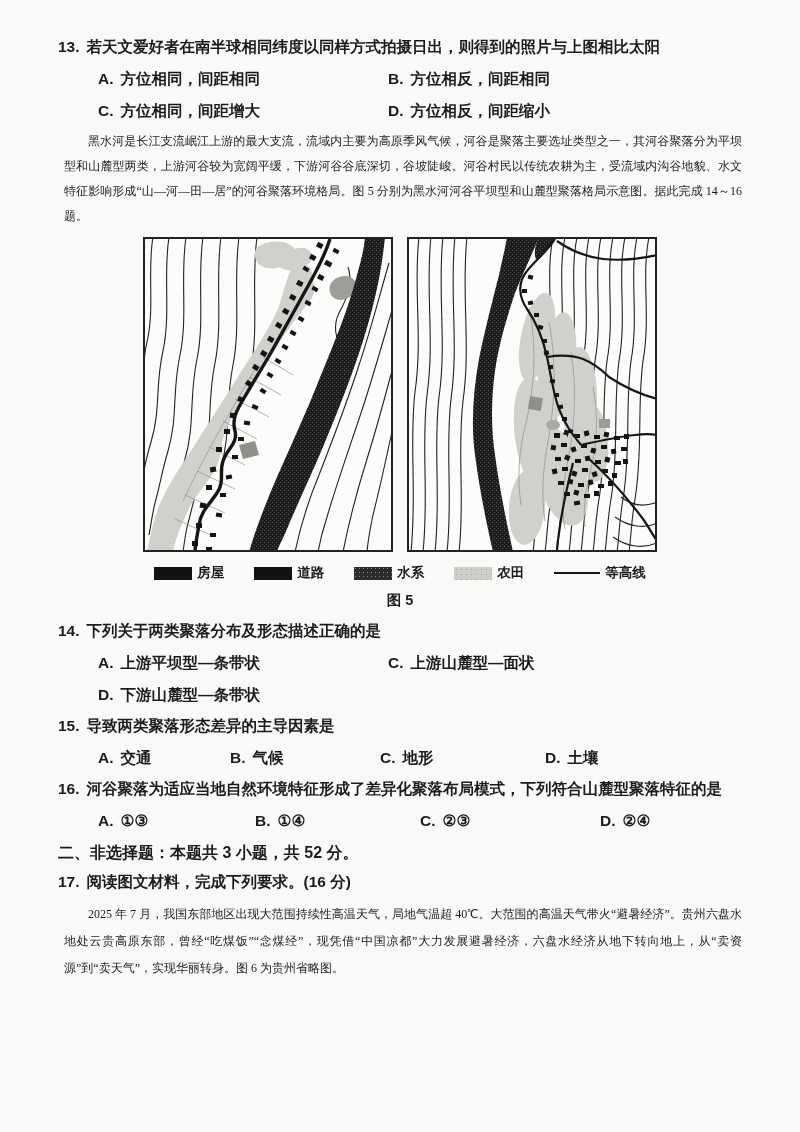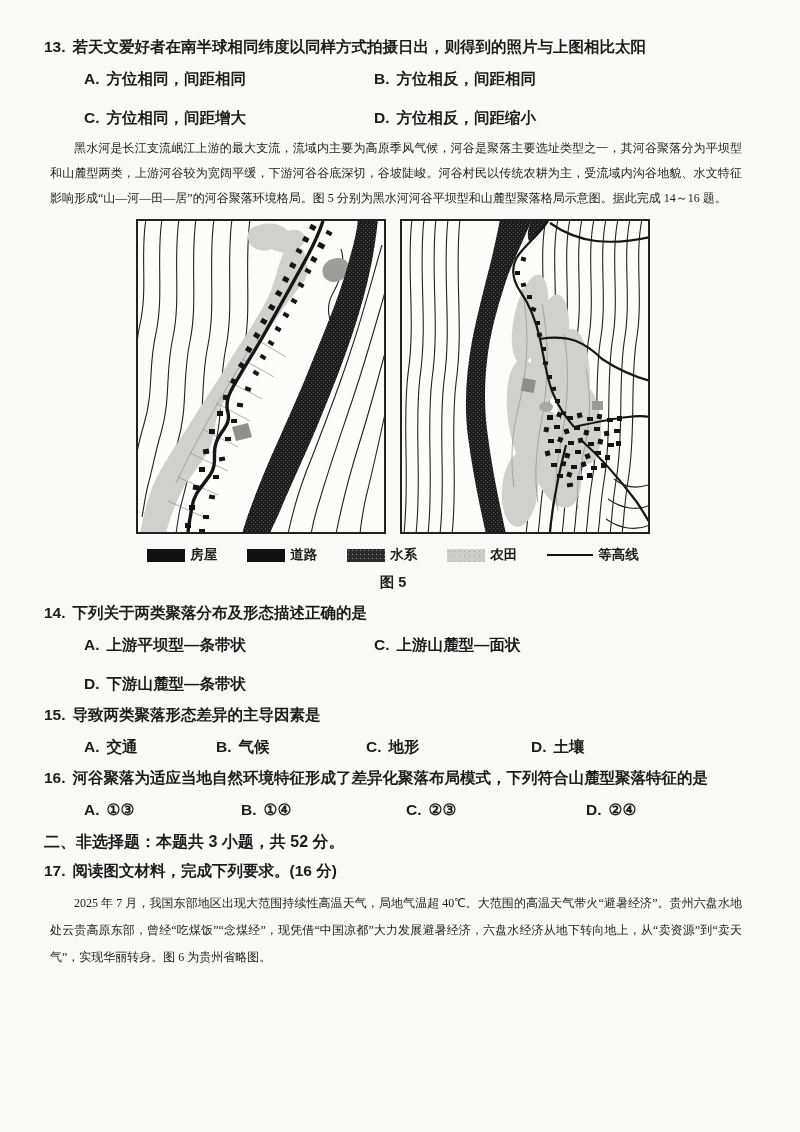--- a/index.html
+++ b/index.html
@@ -1,30 +1,30 @@
 <!DOCTYPE html>
 <html><head>
 <meta charset="utf-8">
 <style>
   html,body{margin:0;padding:0;}
   .page{
     width:800px;height:1132px;box-sizing:border-box;
     background:#f9f9f7;color:#1b1b1b;
-    padding:34px 58px 0 44px;overflow:hidden;
+    padding:34px 58px 0 58px;overflow:hidden;
     font-family:"Liberation Serif",serif;
   }
   .q-stem{
     font-family:"Liberation Sans",sans-serif;font-weight:600;
     font-size:15.5px;line-height:26px;
     padding-left:40px;text-indent:-40px;margin:0;
   }
   .q-num{margin-right:7px;}
   .opts2{
     display:grid;grid-template-columns:290px 1fr;
-    margin-left:40px;row-gap:14px;margin-top:6px;margin-bottom:6px;
+    margin-left:40px;row-gap:7px;margin-top:6px;margin-bottom:6px;
     font-family:"Liberation Sans",sans-serif;font-weight:600;font-size:15.5px;line-height:25px;
   }
   .opts4-a{display:grid;grid-template-columns:132px 150px 165px 1fr;}
   .opts4-b{display:grid;grid-template-columns:157px 165px 180px 1fr;}
   .opts4-a,.opts4-b{
     margin-left:40px;margin-top:6px;margin-bottom:6px;
     font-family:"Liberation Sans",sans-serif;font-weight:600;font-size:15.5px;line-height:25px;
   }
   .opt .lbl{margin-right:7px;}
   .passage{

